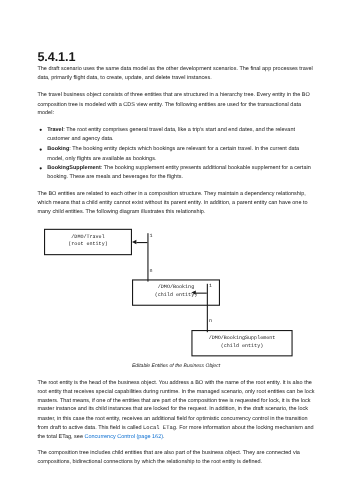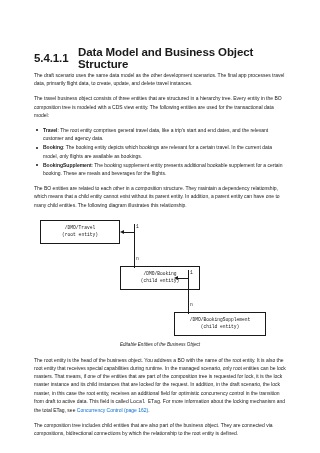--- a/index.html
+++ b/index.html
@@ -17,21 +17,21 @@
   .page {
     position: relative;
     width: 320px;
     height: 453px;
     box-sizing: border-box;
     padding: 0 34px;
   }
   
   .heading {
     display: flex;
-    align-items: center;
+    align-items: flex-start;
     margin-top: 46px;
     margin-bottom: 1px;
   }
   .heading-num {
     font-size: 11.5px;
     font-weight: bold;
     letter-spacing: -0.1px;
     width: 44px;
     flex: 0 0 44px;
   }
@@ -143,21 +143,20 @@
     color: #1a1a1a;
   }
 </style>
 </head>
 <body>
 
 <div class="page">
 
   <div class="heading">
     <span class="heading-num">5.4.1.1</span>
-    <span class="heading-title">Data Model and Business Object Structure</span>
   </div>
 
   <p class="body">The draft scenario uses the same data model as the other development scenarios. The final app processes travel data, primarily flight data, to create, update, and delete travel instances.</p>
 
   <p class="body">The travel business object consists of three entities that are structured in a hierarchy tree. Every entity in the BO composition tree is modeled with a CDS view entity. The following entities are used for the transactional data model:</p>
 
   <ul class="bullets">
     <li><span class="b">Travel</span><span>: The root entity comprises general travel data, like a trip's start and end dates, and the relevant customer and agency data.</span></li>
     <li><span class="b">Booking</span><span>: The booking entity depicts which bookings are relevant for a certain travel. In the current data model, only flights are available as bookings.</span></li>
     <li><span class="b">BookingSupplement</span><span>: The booking supplement entity presents additional bookable supplement for a certain booking. These are meals and beverages for the flights.</span></li>

